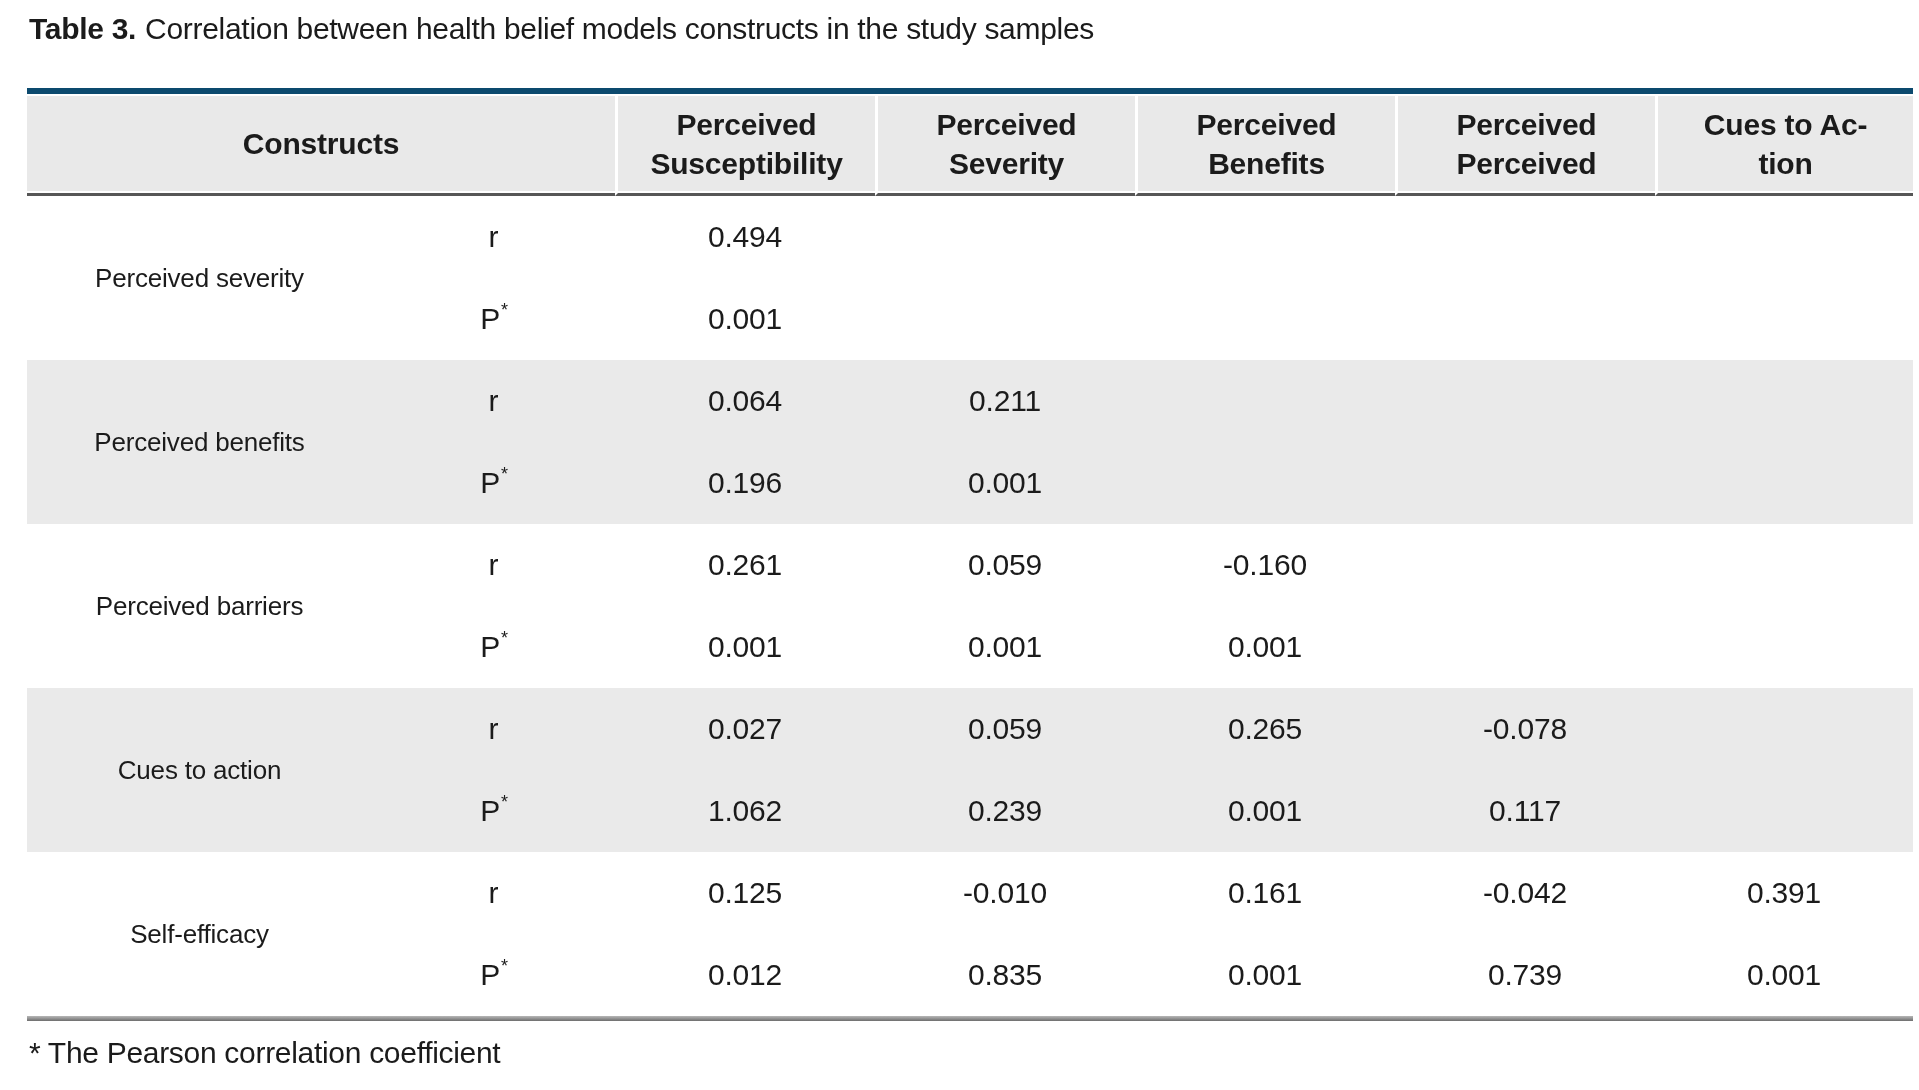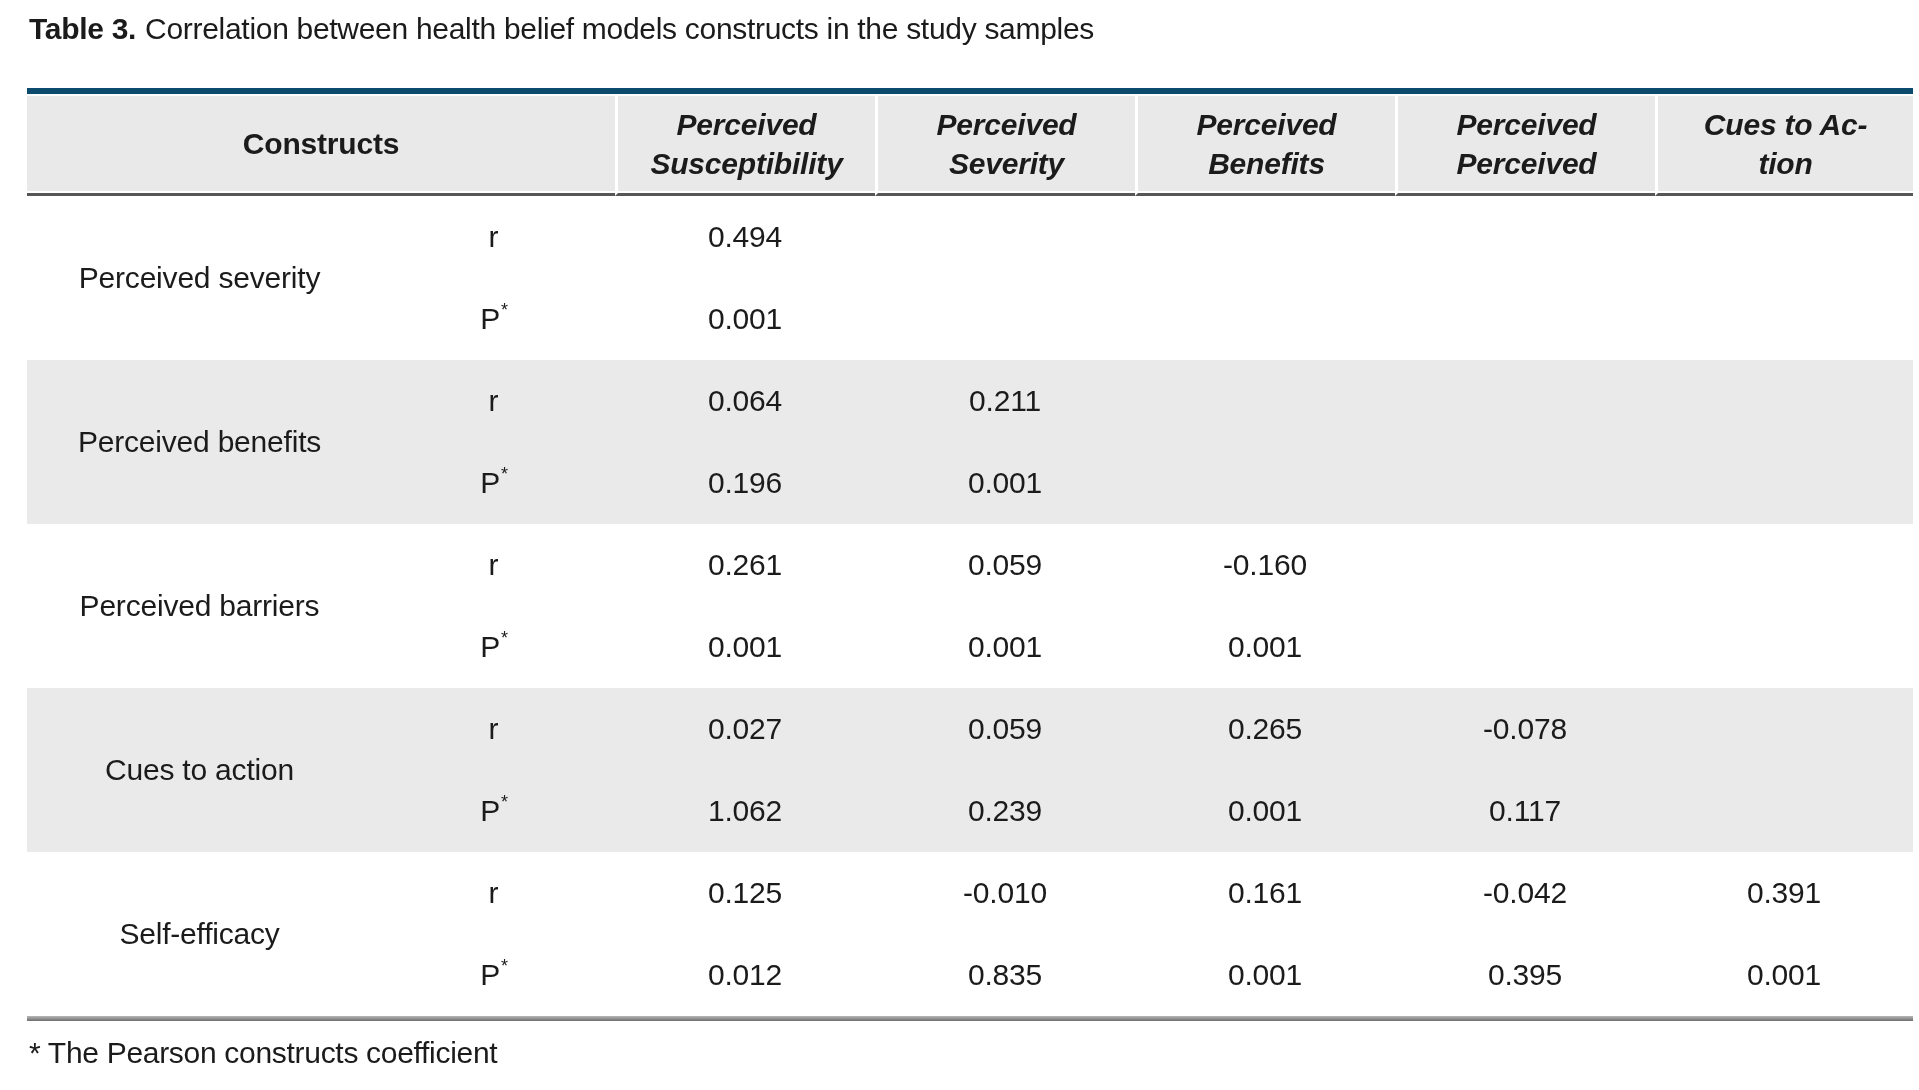--- a/index.html
+++ b/index.html
@@ -46,33 +46,33 @@
     background: #e9e9e9;
     font-weight: bold;
     font-size: 30px;
     text-align: center;
     vertical-align: middle;
     padding: 0;
     border-bottom: 3px solid #565656;
     box-shadow: inset 0 2px 0 #ffffff, inset 0 -2px 0 #ffffff;
     letter-spacing: -0.2px;
   }
-  th + th { border-left: 3px solid #ffffff; font-style: italic; }
+  th + th { border-left: 3px solid #ffffff; }
   .th-line { display: block; line-height: 39px; }
   td {
     height: 82px;
     font-size: 30px;
     text-align: center;
     vertical-align: middle;
     padding: 0;
     white-space: nowrap;
     letter-spacing: -0.2px;
   }
   tr.shade td { background: #eaeaea; }
-  td.construct { font-size: 30px; }
+  td.construct { font-size: 26px; }
   td.stat sup {
     font-size: 18px;
     position: relative;
     top: -2px;
     left: 1px;
   }
   .bottom-rule {
     height: 5px;
     width: 1886px;
     background: linear-gradient(to bottom, #b7b7b7 0%, #979797 45%, #6d6d6d 100%);
@@ -212,24 +212,24 @@
           <td class="val">-0.010</td>
           <td class="val">0.161</td>
           <td class="val">-0.042</td>
           <td class="val">0.391</td>
         </tr>
         <tr>
           <td class="stat"><span>P</span><sup>*</sup></td>
           <td class="val">0.012</td>
           <td class="val">0.835</td>
           <td class="val">0.001</td>
-          <td class="val">0.395</td>
+          <td class="val">0.739</td>
           <td class="val">0.001</td>
         </tr>
 
       </tbody>
     </table>
     <div class="bottom-rule"></div>
   </div>
 
-  <div class="footnote">* The Pearson constructs coefficient</div>
+  <div class="footnote">* The Pearson correlation coefficient</div>
 
 </div>
 
 </body></html>

